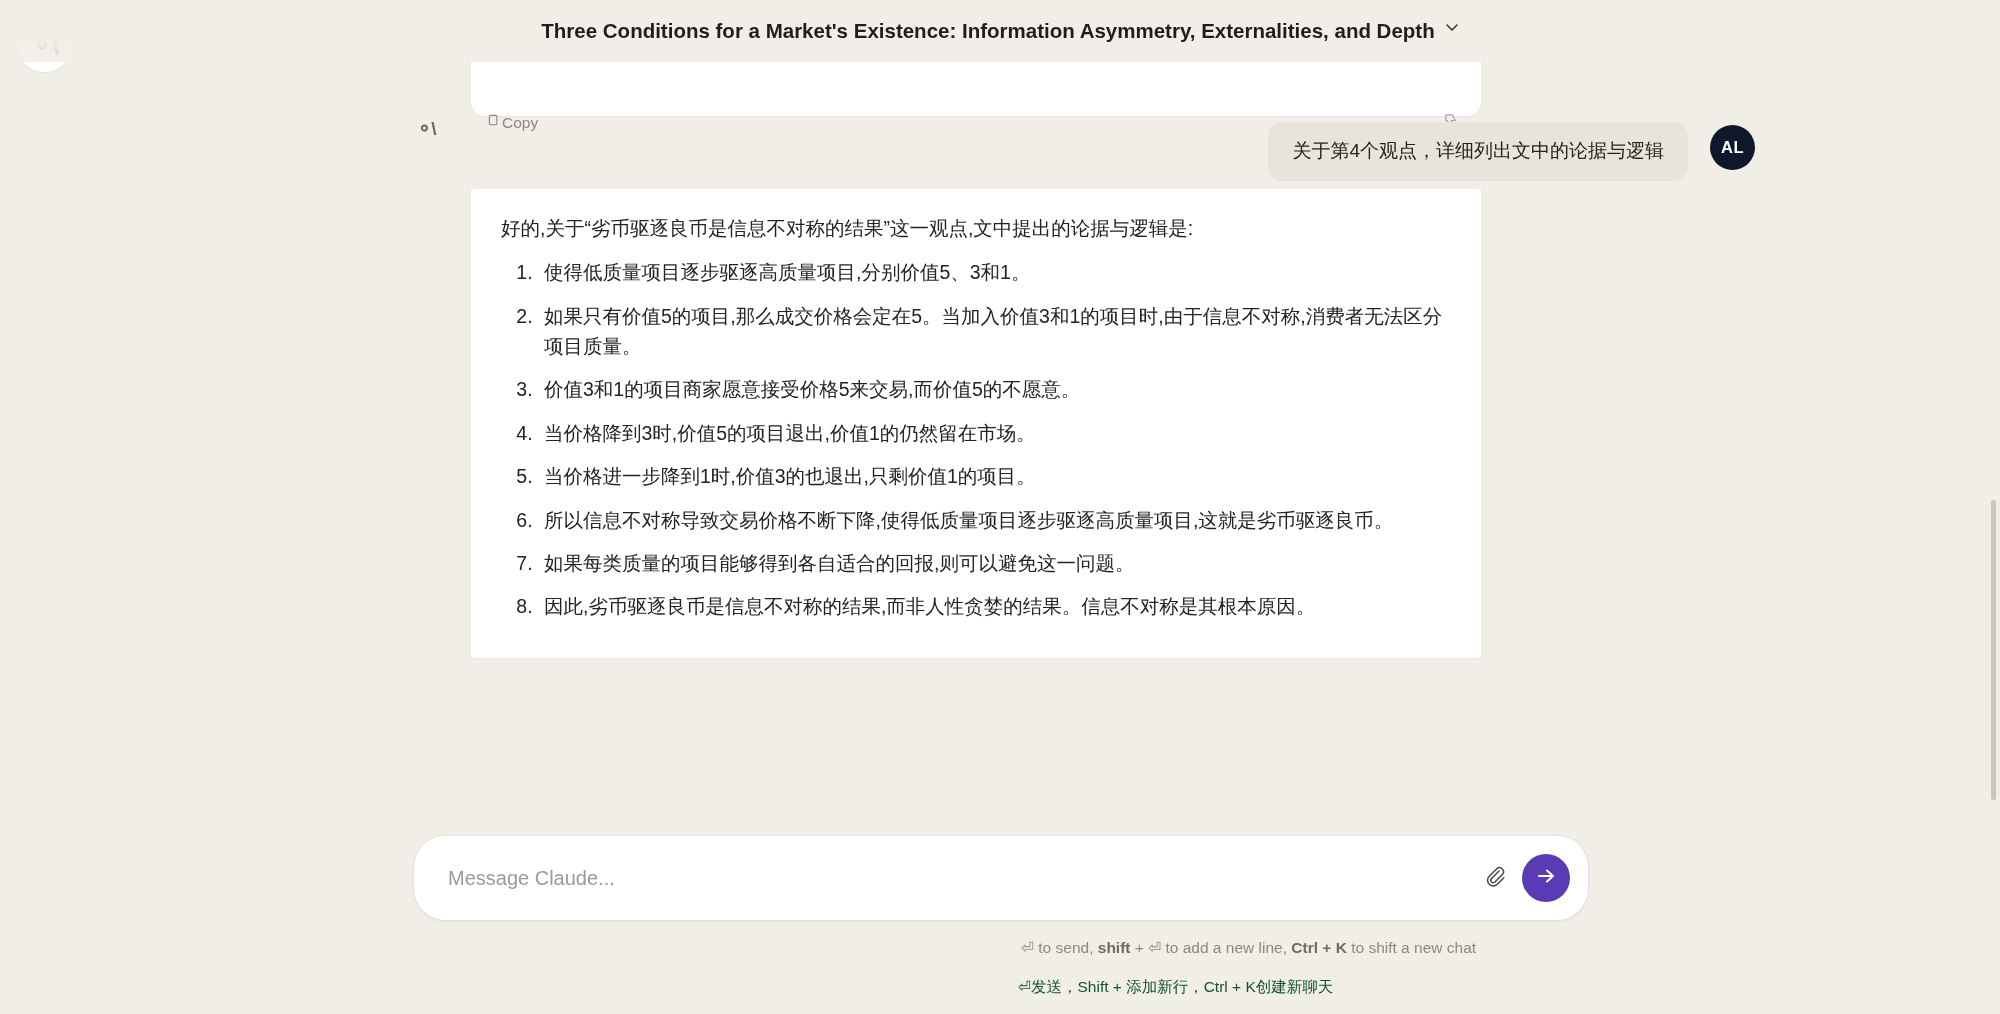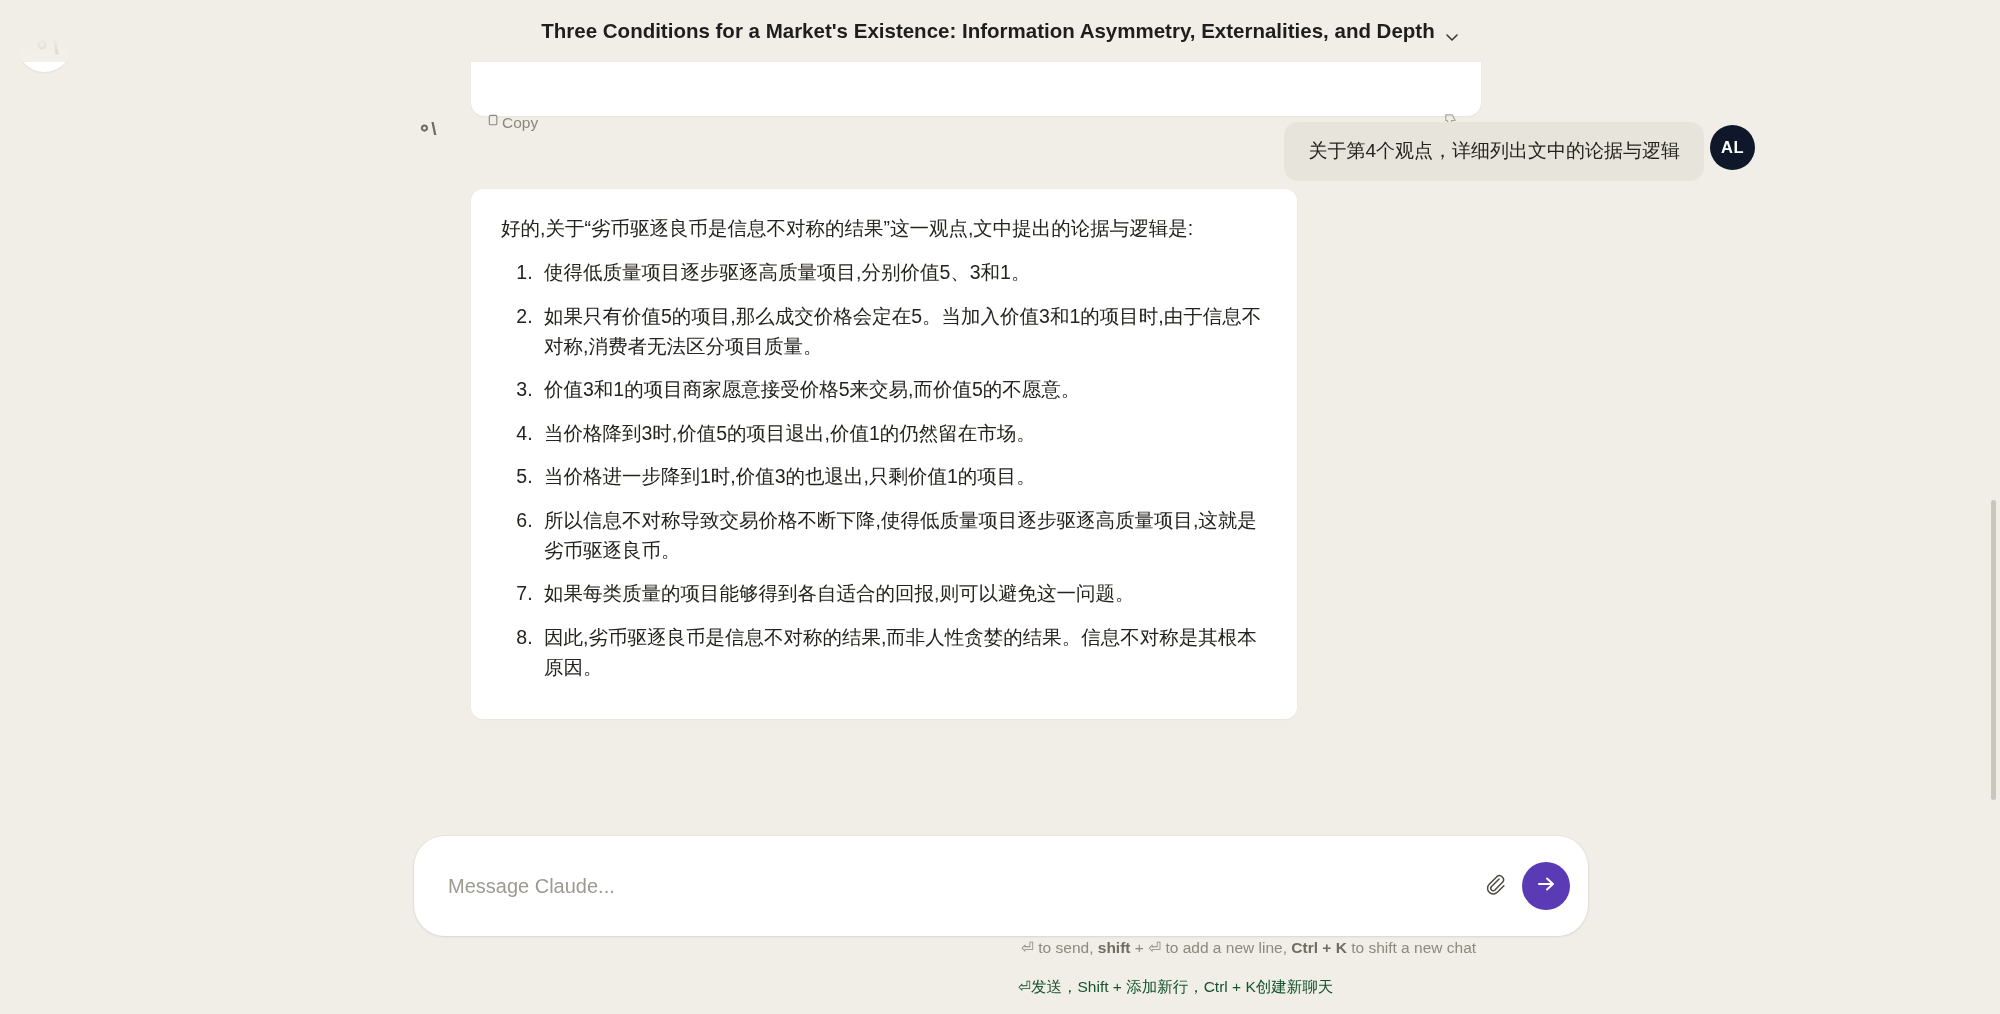--- a/index.html
+++ b/index.html
@@ -48,21 +48,21 @@
     width: 2000px;
     height: 62px;
     display: flex;
     align-items: center;
     justify-content: center;
     background: linear-gradient(#F0EEE6 62%, rgba(240,238,230,0.85) 100%);
     z-index: 20;
   }
   .header-inner {
     display: flex;
-    align-items: flex-end;
+    align-items: flex-start;
     gap: 10px;
     cursor: pointer;
   }
   .header-title {
     font-size: 20.5px;
     font-weight: 700;
     color: #1f1e1c;
     white-space: nowrap;
   }
   .chev {
@@ -119,21 +119,21 @@
   .prev-thumb {
     position: absolute;
     left: 1442px;
     top: 51px;
     color: #a5a299;
   }
 
   
   .user-bubble {
     position: absolute;
-    right: 296px;
+    right: 312px;
     top: 60px;
     background: #E6E4DB;
     border-radius: 14px;
     padding: 15px 24px;
     max-width: 840px;
     font-size: 19px;
     color: #24231f;
     line-height: 1.5;
   }
   .user-avatar {
@@ -151,23 +151,23 @@
     font-size: 16.5px;
     font-weight: 600;
     letter-spacing: 0.5px;
   }
 
   
   .assistant-bubble {
     position: absolute;
     left: 471px;
     top: 127px;
-    width: 826px;
+    width: 1010px;
     background: #ffffff;
-    border-radius: 12px;
+    border-radius: 3px;
     padding: 24px 30px 22px 30px;
     box-sizing: border-box;
     box-shadow: 0 1px 2px rgba(0,0,0,0.04);
   }
   .assistant-avatar {
     position: absolute;
     left: 406px;
     top: 764px;
     width: 40px;
     height: 40px;
@@ -196,21 +196,21 @@
     padding-left: 6px;
   }
   ol.points li:last-child { margin-bottom: 14px; }
 
   
   .composer {
     position: absolute;
     left: 414px;
     top: 836px;
     width: 1174px;
-    height: 100px;
+    height: 84px;
     background: #ffffff;
     border-radius: 31px;
     box-shadow: 0 1px 3px rgba(0,0,0,0.07), 0 0 0 1px rgba(0,0,0,0.03);
     display: flex;
     align-items: center;
   }
   .composer-input {
     flex: 1;
     border: none;
     outline: none;

